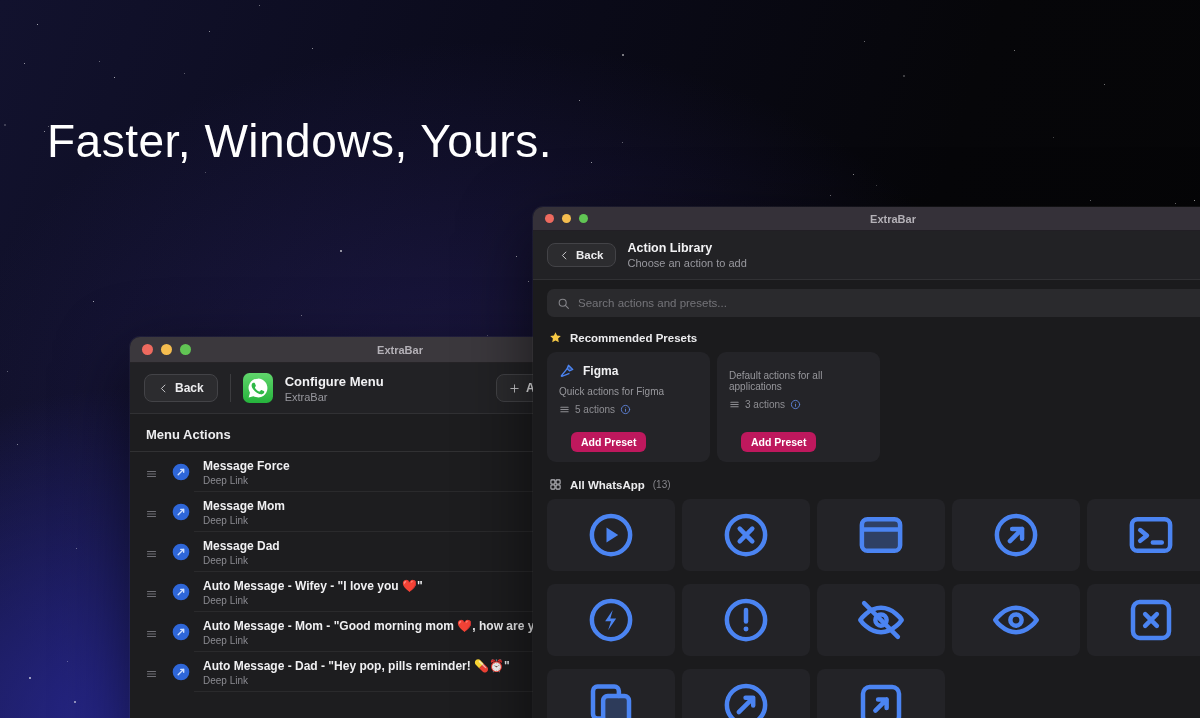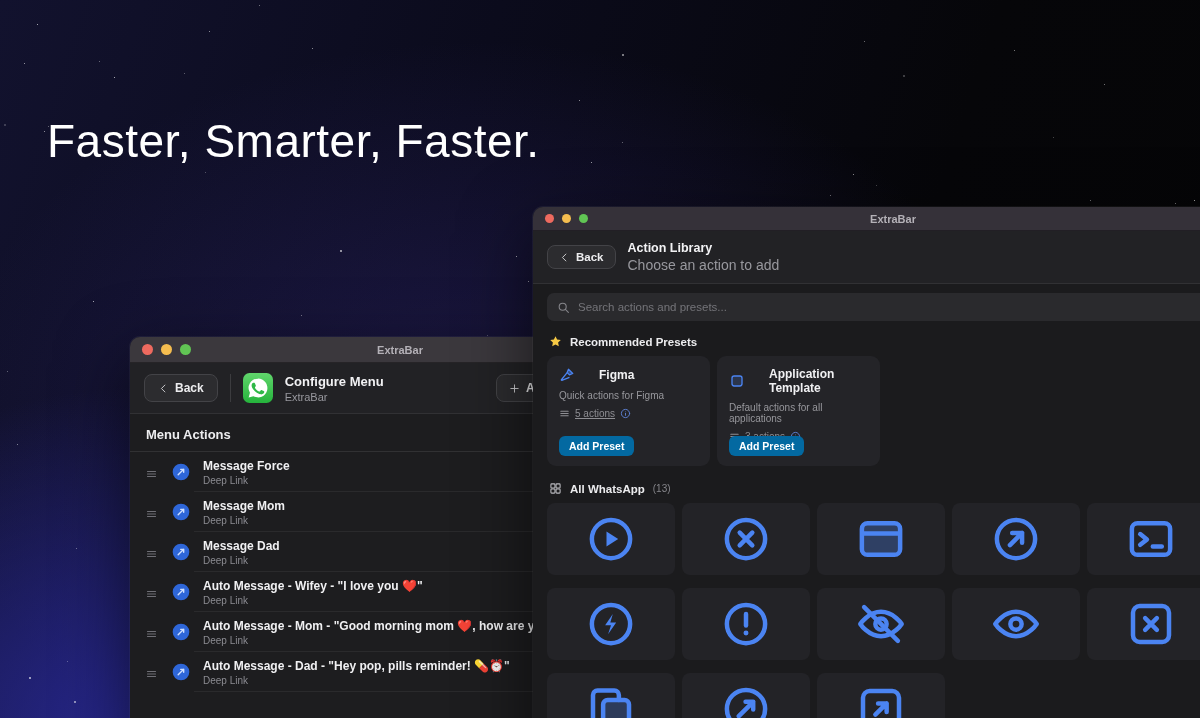--- a/index.html
+++ b/index.html
@@ -43,21 +43,21 @@
   .btn { display:inline-flex; align-items:center; gap:6px; background:#2c2c2f; border:1px solid #434347;
          border-radius:8px; color:#ececee; font-family:inherit; cursor:pointer; }
   .btn-back { padding:6px 13px; font-size:12px; font-weight:700; }
   .win-library .btn-back { padding:5px 11px; font-size:11.5px; }
   .btn-add { margin-left:auto; width:160px; padding:6px 12px; font-size:12px; font-weight:700;
              overflow:hidden; white-space:nowrap; justify-content:flex-start; }
   .vdiv { width:1px; height:28px; background:rgba(255,255,255,.12); }
   .h-title { font-size:13px; font-weight:700; color:#f2f2f4; }
   .h-sub { font-size:11px; color:#98989e; margin-top:2px; }
   .win-library .h-title { font-size:12.5px; }
-  .win-library .h-sub { font-size:14px; }
+  .win-library .h-sub { font-size:11px; }
 
   .icon12 { width:11px; height:11px; display:inline-block; color:#d8d8da; }
   .icon12 svg, .row-ic svg, .app-ic svg, .c-ic svg, .s-ic svg, .m-ic svg { width:100%; height:100%; display:block; }
 
   
   .section-label { padding:13px 16px 9px; font-size:13px; font-weight:700; color:#ededef;
                    border-bottom:1px solid rgba(255,255,255,.09); }
   .menu-list { }
   .menu-row { position:relative; height:40px; display:flex; align-items:center; padding:0 14px; gap:12px; }
   .menu-row::after { content:""; position:absolute; left:64px; right:0; bottom:0; height:1px; background:rgba(255,255,255,.06); }
@@ -76,28 +76,28 @@
 
   .sec-hdr { display:flex; align-items:center; gap:8px; margin:6px 16px 8px; }
   .m-ic { width:13px; height:13px; flex:0 0 auto; }
   .star-c { color:#f6c945; }
   .grid-c { color:#b9b9be; }
   .sec-title { font-size:11.5px; font-weight:700; color:#ececee; }
   .sec-count { font-size:10px; color:#85858a; }
 
   .preset-row { display:flex; gap:7px; padding:0 14px; }
   .preset-card { position:relative; width:163px; height:110px; background:#242428; border-radius:9px; padding:11px 12px; }
-  .pc-head { display:flex; align-items:center; gap:24px; }
+  .pc-head { display:flex; align-items:center; gap:8px;text-align:right; }
   .c-ic { width:16px; height:16px; color:#4b84f2; flex:0 0 auto; }
   .pc-title { font-size:12px; font-weight:700; color:#f1f1f3; }
   .pc-desc { font-size:10px; color:#97979c; margin-top:7px; }
-  .pc-meta { display:flex; align-items:center; gap:5px; margin-top:7px; color:#8e8e93; font-size:10px;text-decoration:underline; }
+  .pc-meta { display:flex; align-items:center; gap:5px; margin-top:7px; color:#8e8e93; font-size:10px; }
   .pc-meta .m-ic { width:11px; height:11px; color:#8e8e93; }
   .pc-meta .info-c { color:#5e82d8; }
-  .btn-preset { position:absolute; left:12px; bottom:10px; background:#0369a1; color:#fff; border:none;
+  .btn-preset { position:absolute; left:24px; bottom:10px; background:#be185d; color:#fff; border:none;
                 font-family:inherit; font-size:10.5px; font-weight:700; padding:4px 10px; border-radius:6px; cursor:pointer; }
 
   .aa-hdr { margin-top:16px; }
   .actions-grid { display:grid; grid-template-columns:repeat(5,128px); gap:13px 7px; padding:0 14px; }
   .action-card { height:72px; background:#232327; border-radius:8px; padding:9px 11px; overflow:hidden; }
   .ac-ic { width:17px; height:17px; color:#4b84f2; }
   .ac-ic svg { width:100%; height:100%; display:block; }
   .ac-title { font-size:11.5px; font-weight:700; color:#f0f0f2; margin-top:7px; white-space:nowrap; }
   .app-ic { width:30px; height:30px; flex:0 0 auto; }
 </style>
@@ -198,21 +198,21 @@
       <span style="position: absolute; border-radius: 50%; background: rgb(255, 255, 255); left: 614.2px; top: 499.2px; width: 1px; height: 1px; opacity: 0.44;"></span>
       <span style="position: absolute; border-radius: 50%; background: rgb(255, 255, 255); left: 75.6px; top: 547.6px; width: 1px; height: 1px; opacity: 0.52;"></span>
       <span style="position: absolute; border-radius: 50%; background: rgb(255, 255, 255); left: 590.7px; top: 161.9px; width: 1px; height: 1px; opacity: 0.76;"></span>
       <span style="position: absolute; border-radius: 50%; background: rgb(255, 255, 255); left: 641.5px; top: 678.3px; width: 1px; height: 1px; opacity: 0.35;"></span>
       <span style="position: absolute; border-radius: 50%; background: rgb(255, 255, 255); left: 208.8px; top: 30.7px; width: 1px; height: 1px; opacity: 0.67;"></span>
       <span style="position: absolute; border-radius: 50%; background: rgb(255, 255, 255); left: 259.2px; top: 4.7px; width: 1px; height: 1px; opacity: 0.54;"></span>
     </div>
 
   <h1 class="hero">
     <br>
-    <span>Faster, Smarter, Faster.</span>
+    <span>Faster, Windows, Yours.</span>
   </h1>
 
   <section class="window win-configure">
     <div class="titlebar tb-left">
       <div class="traffic">
         <span class="light red"></span>
         <span class="light yellow"></span>
         <span class="light green"></span>
       </div>
       <div class="tb-title">ExtraBar</div>
@@ -428,28 +428,20 @@
                 <circle cx="12" cy="12" r="9"></circle>
                 <path d="M12 11.5V16"></path>
                 <circle cx="12" cy="8" r="1" fill="currentColor" stroke="none"></circle>
               </svg>
             </span>
           </div>
           <button class="btn-preset">Add Preset</button>
         </div>
 
         <div class="preset-card">
-          <div class="pc-head">
-            <span class="c-ic">
-              <svg viewBox="0 0 24 24">
-                <rect x="4.5" y="4.5" width="15" height="15" rx="3.2" fill="rgba(75,132,242,.18)" stroke="currentColor" stroke-width="2"></rect>
-              </svg>
-            </span>
-            <span class="pc-title">Application Template</span>
-          </div>
           <div class="pc-desc">Default actions for all applications</div>
           <div class="pc-meta">
             <span class="m-ic">
               <svg viewBox="0 0 24 24" fill="none" stroke="currentColor" stroke-width="2.4" stroke-linecap="round">
                 <path d="M4 7h16M4 12h16M4 17h16"></path>
               </svg>
             </span>
             <span>3 actions</span>
             <span class="m-ic info-c">
               <svg viewBox="0 0 24 24" fill="none" stroke="currentColor" stroke-width="2" stroke-linecap="round" stroke-linejoin="round">

